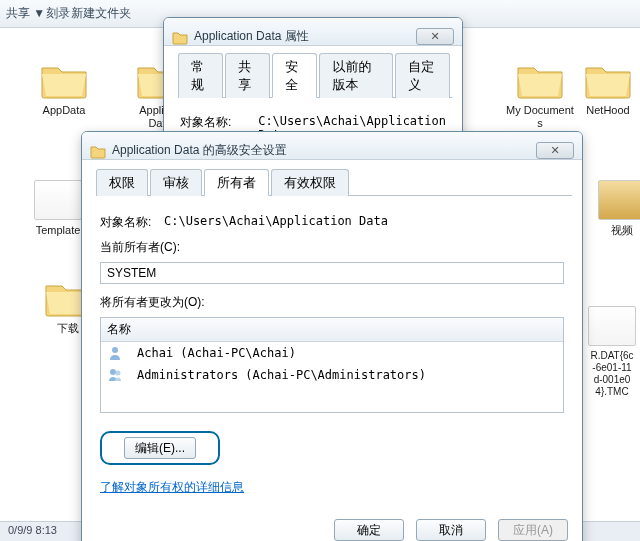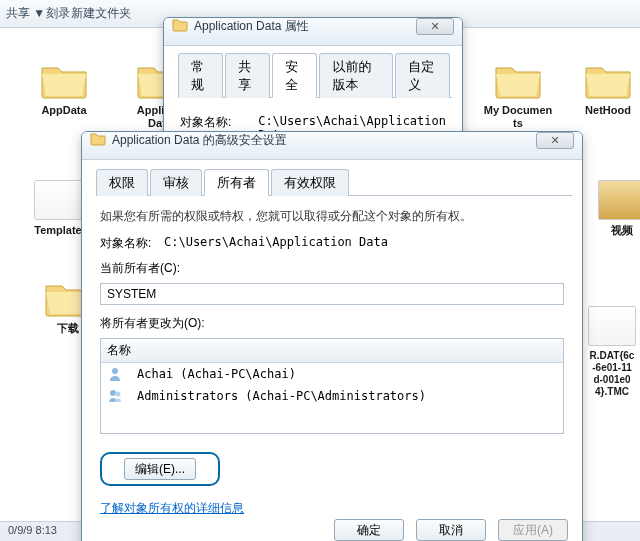--- a/index.html
+++ b/index.html
@@ -3,25 +3,25 @@
 <meta charset="utf-8">
 <style>
   * { box-sizing: border-box; margin: 0; padding: 0; }
   body { font-family: "Microsoft YaHei", "SimSun", Tahoma, sans-serif; font-size: 12px; background: #e8f0f4; width: 640px; height: 541px; overflow: hidden; position: relative; }
   .toolbar { position:absolute; top:0; left:0; right:0; height:28px; background:linear-gradient(#f8fbfe,#e8eef3); border-bottom:1px solid #c6d1da; display:flex; align-items:center; padding:0 6px; gap:1px; }
   .toolbar span { color:#3a4c5b; }
   .desktop { position:absolute; top:28px; left:0; right:0; bottom:20px; background:#fff; }
   .folder { position:absolute; width:72px; text-align:center; }
   .folder-icon { width:48px; height:38px; margin:0 auto 4px; }
   .folder-icon svg { width:100%; height:100%; }
-  .folder-label { font-size:11px; color:#1a1a1a; word-break:break-all; line-height:1.2;font-weight:bold; }
+  .folder-label { font-size:11px; color:#1a1a1a; word-break:break-all; line-height:1.2; }
   .file-icon { width:48px; height:40px; margin:0 auto 4px; background:linear-gradient(#fff,#f4f4f4); border:1px solid #ccc; border-radius:2px; }
   .file-icon.has-thumb { background:linear-gradient(#f3dca0,#d4a84c); }
   .window { position:absolute; background:#fff; border:1px solid #6b8aa0; border-radius:6px 6px 2px 2px; box-shadow:0 4px 12px rgba(0,0,0,.25); }
-  .titlebar { height:28px; background:linear-gradient(#f8fbfe,#e4edf4); border-bottom:1px solid #c6d1da; display:flex; align-items:flex-start; padding:0 8px; border-radius:5px 5px 0 0; position:relative; }
+  .titlebar { height:28px; background:linear-gradient(#f8fbfe,#e4edf4); border-bottom:1px solid #c6d1da; display:flex; align-items:flex-end; padding:0 8px; border-radius:5px 5px 0 0; position:relative; }
   .titlebar .app-icon { width:16px; height:14px; margin-right:6px; }
   .titlebar .title { flex:1; color:#2a3a48; }
   .titlebar .close { width:38px; height:17px; background:linear-gradient(#f0f3f6,#d8e0e6); border:1px solid #9ab; border-radius:3px; text-align:center; font-size:11px; line-height:14px; color:#555; cursor:pointer; }
   .tabs { display:flex; margin:6px 10px 0 14px; border-bottom:1px solid #b5c4d0; }
   .tab { padding:4px 12px 3px; border:1px solid #b5c4d0; border-bottom:none; background:#edf2f6; margin-right:2px; border-radius:3px 3px 0 0; cursor:pointer; font-size:13px; position:relative; top:1px; }
   .tab.active { background:#fff; border-bottom:1px solid #fff; }
   .content { padding:10px 16px; }
   .row { display:flex; margin:6px 0; align-items:flex-start; }
   .row .lbl { width:100px; }
   .row .val { flex:1; font-family: "SimSun", monospace; }
@@ -61,21 +61,21 @@
     <div class="folder-label">AppData</div>
   </div>
   <div class="folder" style="left:124px; top:34px;">
     <div class="folder-icon"><svg viewBox="0 0 48 38">
           <path d="M2 6h16l4 4h24v24a2 2 0 0 1-2 2H4a2 2 0 0 1-2-2z" fill="#f4d47c" stroke="#caa63e"></path>
           <path d="M2 12h44l-4 22H6z" fill="#fbe9a8"></path>
         </svg></div>
     <div class="folder-label" style="white-space:pre-line;">Applicati
 Data</div>
   </div>
-  <div class="folder" style="left:482px; top:34px;">
+  <div class="folder" style="left:504px; top:34px;">
     <div class="folder-icon"><svg viewBox="0 0 48 38">
           <path d="M2 6h16l4 4h24v24a2 2 0 0 1-2 2H4a2 2 0 0 1-2-2z" fill="#f4d47c" stroke="#caa63e"></path>
           <path d="M2 12h44l-4 22H6z" fill="#fbe9a8"></path>
         </svg></div>
     <div class="folder-label">My Documents</div>
   </div>
   <div class="folder" style="left:572px; top:34px;">
     <div class="folder-icon"><svg viewBox="0 0 48 38">
           <path d="M2 6h16l4 4h24v24a2 2 0 0 1-2 2H4a2 2 0 0 1-2-2z" fill="#f4d47c" stroke="#caa63e"></path>
           <path d="M2 12h44l-4 22H6z" fill="#fbe9a8"></path>
@@ -153,21 +153,20 @@
     <span class="title">Application Data 的高级安全设置</span>
     <span class="close">✕</span>
   </div>
   <div class="tabs" style="margin-top:8px;">
     <div class="tab">权限</div>
     <div class="tab">审核</div>
     <div class="tab active">所有者</div>
     <div class="tab">有效权限</div>
   </div>
   <div class="content" style="padding:12px 18px 0;">
-    <div class="hint">如果您有所需的权限或特权，您就可以取得或分配这个对象的所有权。</div>
 
     <div class="row">
       <div class="lbl" style="width:64px;">对象名称:</div>
       <div class="val">C:\Users\Achai\Application Data</div>
     </div>
 
     <div class="row" style="margin-top:8px;">
         <div>当前所有者(C):</div>
       </div>
     <input class="textbox" type="text" readonly="" value="SYSTEM" style="">

